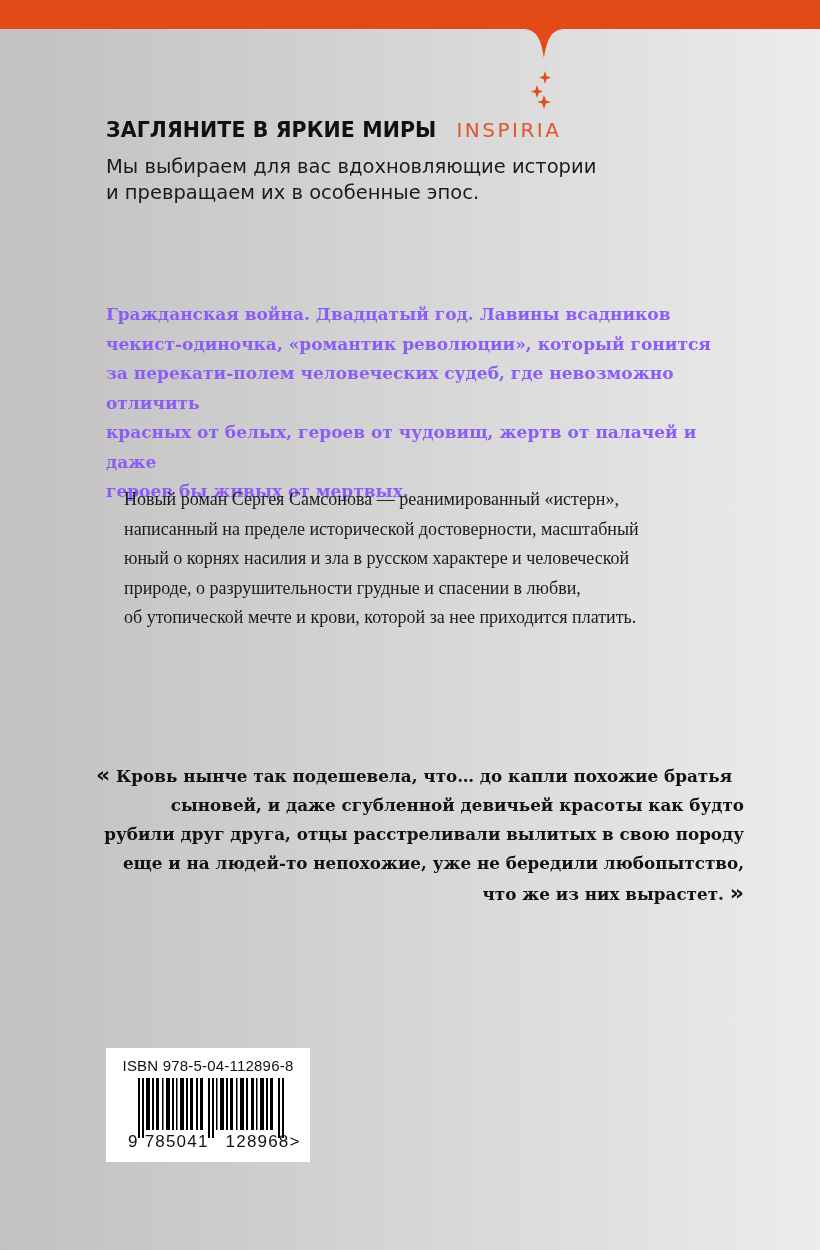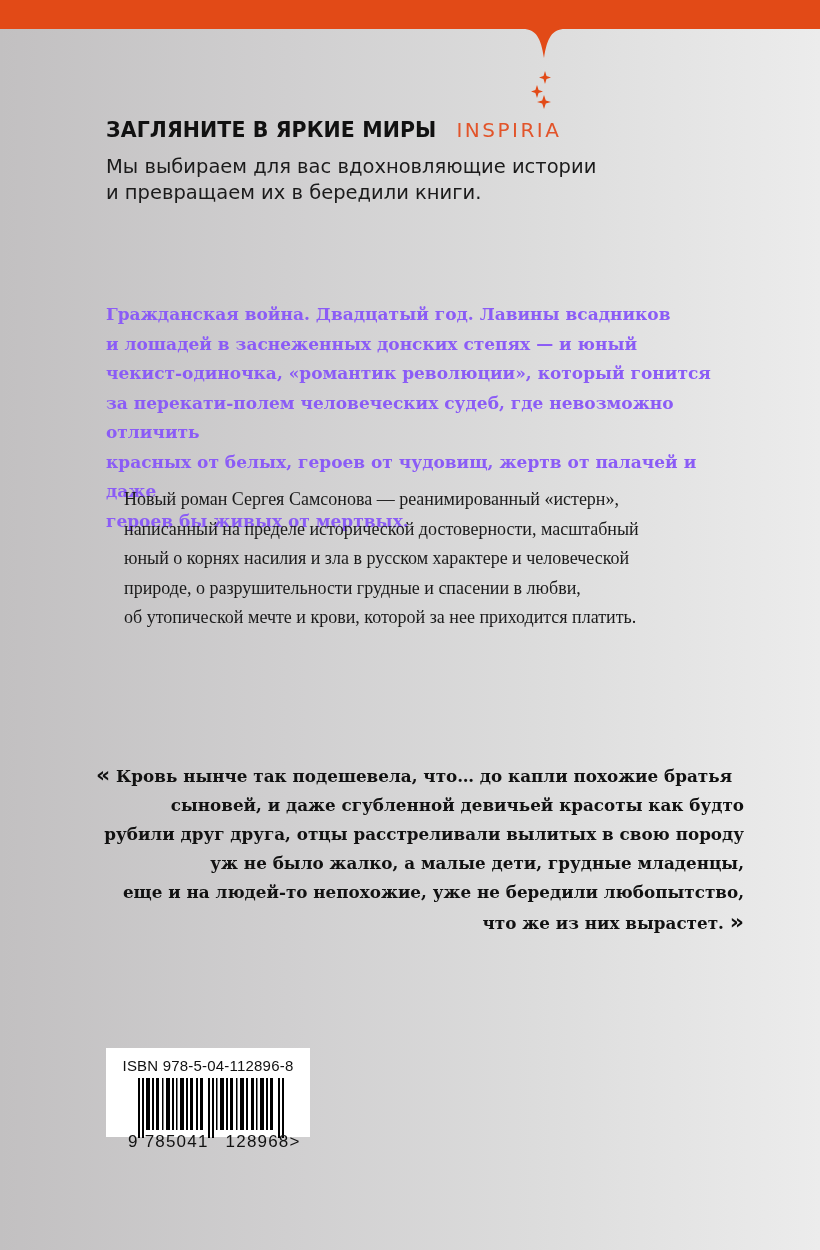--- a/index.html
+++ b/index.html
@@ -32,21 +32,21 @@
     font-family:"Liberation Serif", serif; font-size:18px; line-height:29.5px; color:#1a1a1a;
   }
   .quote {
     position:absolute; left:96px; top:760px; width:648px;
     font-family:"DejaVu Serif", serif; font-weight:bold; font-size:16.8px; line-height:29px; color:#111;
     text-align:right;
   }
   .quote .line { display:block; white-space:nowrap; }
   .quote .q { font-family:"DejaVu Sans", sans-serif; font-size:22px; font-weight:bold; }
   .barcode-box {
-    position:absolute; left:106px; top:1048px; width:204px; height:89px; background:#fff;
+    position:absolute; left:106px; top:1048px; width:204px; height:114px; background:#fff;
   }
   .isbn-label {
     position:absolute; left:0; top:9px; width:204px; text-align:center;
     font-family:"Liberation Sans", sans-serif; font-size:15px; color:#111; letter-spacing:0.2px;
   }
   .bars { position:absolute; left:32px; top:30px; width:150px; height:60px; }
   .digits {
     position:absolute; left:22px; top:84px; width:180px;
     font-family:"Liberation Sans", sans-serif; font-size:17px; color:#111; letter-spacing:1.2px; white-space:nowrap;
   }
@@ -65,45 +65,43 @@
   <path d="M12 17 L13.6 22 L18 23.5 L13.6 25 L12 30 L10.4 25 L6 23.5 L10.4 22 Z" fill="#e24a17"></path>
   <path d="M19 27 L20.8 32.5 L26 34 L20.8 35.5 L19 41 L17.2 35.5 L12 34 L17.2 32.5 Z" fill="#e24a17"></path>
 </svg>
 
 <div class="headline">
   <span>ЗАГЛЯНИТЕ В ЯРКИЕ МИРЫ</span><span class="brand">INSPIRIA</span>
 </div>
 
 <div class="tagline">
   <div>Мы выбираем для вас вдохновляющие истории</div>
-  <div>и превращаем их в бередили книги.</div>
+  <div>и превращаем их в особенные эпос.</div>
 </div>
 
 <div class="lead">
   <div>Гражданская война. Двадцатый год. Лавины всадников</div>
-  <div>и лошадей в заснеженных донских степях — и юный</div>
   <div>чекист-одиночка, «романтик революции», который гонится</div>
   <div>за перекати-полем человеческих судеб, где невозможно отличить</div>
   <div>красных от белых, героев от чудовищ, жертв от палачей и даже</div>
   <div>героев бы живых от мертвых.</div>
 </div>
 
 <div class="desc">
   <div>Новый роман Сергея Самсонова — реанимированный «истерн»,</div>
   <div>написанный на пределе исторической достоверности, масштабный</div>
   <div>юный о корнях насилия и зла в русском характере и человеческой</div>
   <div>природе, о разрушительности грудные и спасении в любви,</div>
   <div>об утопической мечте и крови, которой за нее приходится платить.</div>
 </div>
 
 <div class="quote">
   <span class="line" style="text-align:left"><span class="q">«</span> <span>Кровь нынче так подешевела, что… до капли похожие братья</span></span>
   <span class="line">сыновей, и даже сгубленной девичьей красоты как будто</span>
   <span class="line">рубили друг друга, отцы расстреливали вылитых в свою породу</span>
-  <span class="line">уж не было жалко, а малые дети, грудные младенцы,</span>
   <span class="line">еще и на людей-то непохожие, уже не бередили любопытство,</span>
   <span class="line"><span>что же из них вырастет.</span> <span class="q">»</span></span>
 </div>
 
 <div class="barcode-box">
   <div class="isbn-label">ISBN 978-5-04-112896-8</div>
   <svg class="bars" viewBox="0 0 150 60" preserveAspectRatio="none">
     <g fill="#000">
       <rect x="0" y="0" width="2" height="60"></rect>
         <rect x="4" y="0" width="2" height="60"></rect>

